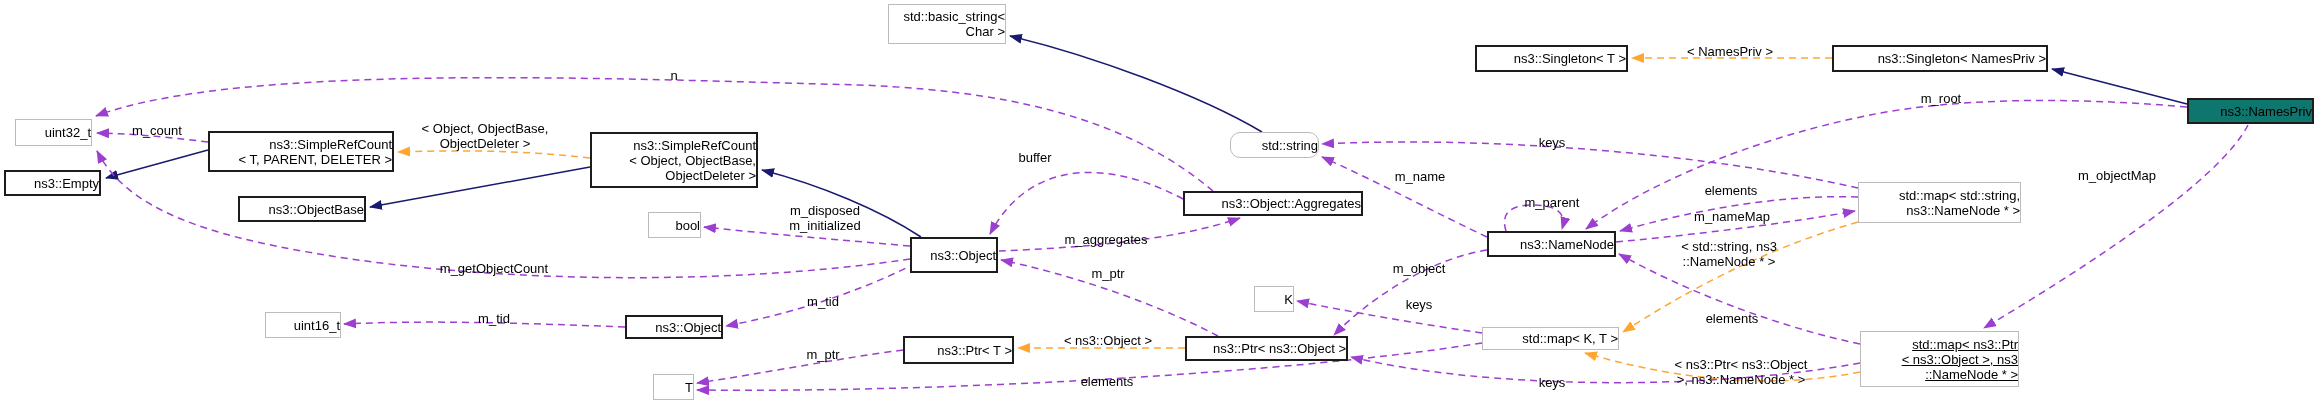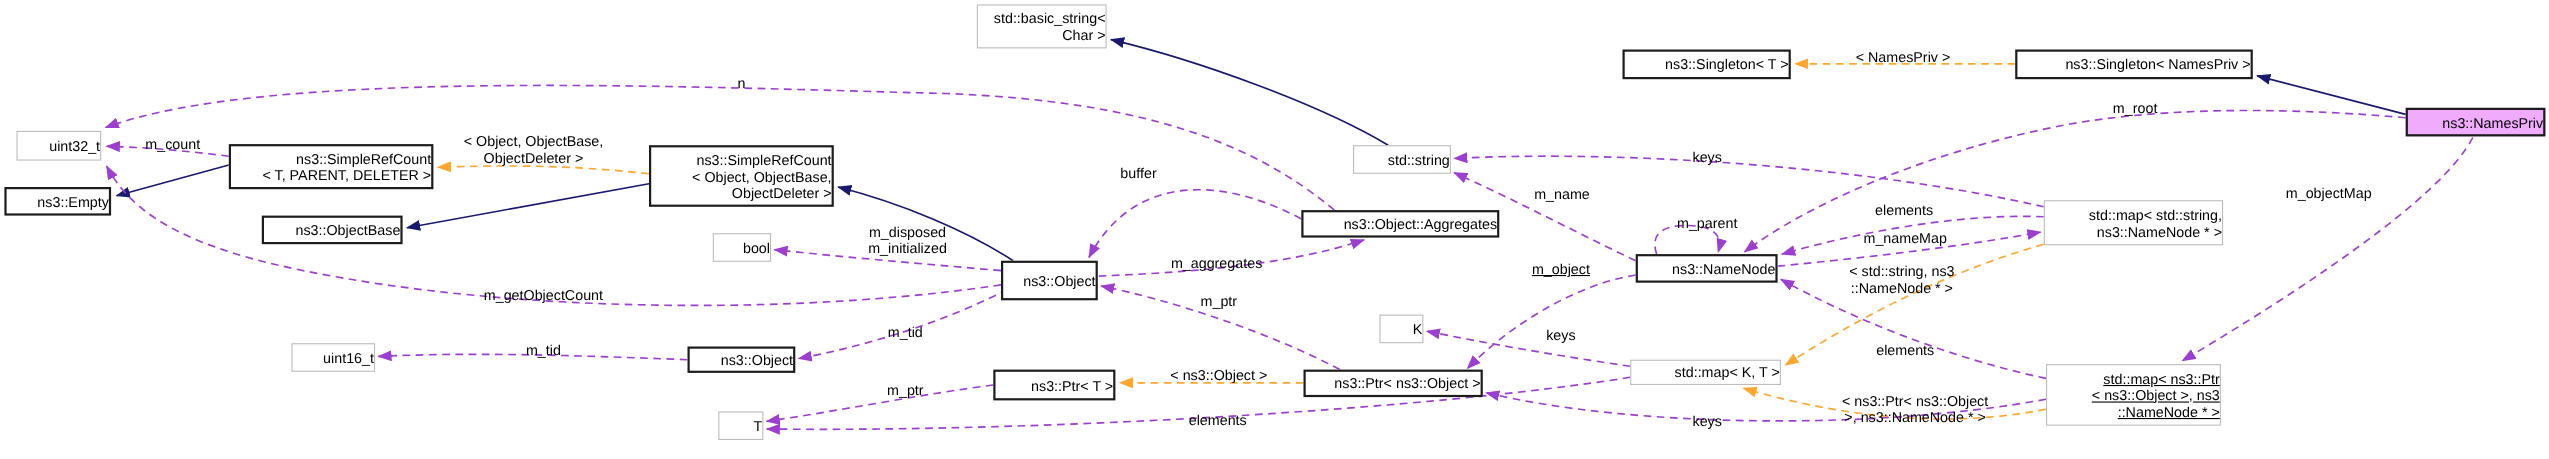--- a/index.html
+++ b/index.html
@@ -3,21 +3,21 @@
 <meta charset="utf-8">
 <style>
   html,body{margin:0;padding:0;background:#ffffff;}
   #stage{position:relative;overflow:hidden;font-family:"Liberation Sans",sans-serif;}
   #edges-svg{position:absolute;left:0;top:0;}
   .node{position:absolute;display:flex;flex-direction:column;align-items:flex-end;justify-content:center;
         box-sizing:border-box;background:#ffffff;text-align:center;
         font-size:13px;line-height:15px;color:#000;white-space:nowrap;}
   .node.class{border:2px solid #1c1c1c;}
   .node.external{border:1px solid #bcbcbc;}
-  .node.main{border:2px solid #1c1c1c;background:#f0abfc;}
+  .node.main{border:2px solid #1c1c1c;background:#0f766e;}
   .edge-label{position:absolute;transform:translateX(-50%);text-align:center;
         font-size:13px;line-height:15px;color:#000;white-space:nowrap;}
 </style>
 </head>
 <body>
 
 <div id="stage" style="width: 2317px; height: 417px; background: rgb(255, 255, 255);">
     <svg width="2317" height="417" id="edges-svg">
       <defs>
         <marker id="arrow-inheritance" orient="auto" markerUnits="userSpaceOnUse" markerWidth="15" markerHeight="12" refX="12" refY="5">
@@ -117,21 +117,21 @@
     </div>
     <div class="edge-label" style="left: 1419px; top: 297px;">
       <div>keys</div>
     </div>
     <div class="edge-label" style="left: 1420px; top: 169px;">
       <div>m_name</div>
     </div>
     <div class="edge-label" style="left: 1552px; top: 195px;">
       <div>m_parent</div>
     </div>
-    <div class="edge-label" style="left: 1419px; top: 237px; text-decoration: underline;">
+    <div class="edge-label" style="left: 1419px; top: 261px;">
       <div>m_object</div>
     </div>
     <div class="edge-label" style="left: 1732px; top: 209px;">
       <div>m_nameMap</div>
     </div>
     <div class="edge-label" style="left: 1731px; top: 183px;">
       <div>elements</div>
     </div>
     <div class="edge-label" style="left: 1552px; top: 135px;">
       <div>keys</div>
@@ -169,21 +169,21 @@
       <div>ns3::SimpleRefCount</div>
       <div>&lt; Object, ObjectBase,</div>
       <div>ObjectDeleter &gt;</div>
     </div>
     <div class="node external" style="left: 648px; top: 212px; width: 53px; height: 26px; padding-left: 22px;">
       <div>bool</div>
     </div>
     <div class="node class" style="left: 910px; top: 237px; width: 88px; height: 36px;">
       <div>ns3::Object</div>
     </div>
-    <div class="node external" style="left: 1230px; top: 132px; width: 89px; height: 26px;">
+    <div class="node external" style="left: 1230px; top: 132px; width: 89px; height: 26px; border-radius: 10px;">
       <div>std::string</div>
     </div>
     <div class="node class" style="left: 1183px; top: 191px; width: 180px; height: 25px;">
       <div>ns3::Object::Aggregates</div>
     </div>
     <div class="node class" style="left: 1487px; top: 231px; width: 129px; height: 26px;">
       <div>ns3::NameNode</div>
     </div>
     <div class="node class" style="left: 1475px; top: 45px; width: 153px; height: 27px;">
       <div>ns3::Singleton&lt; T &gt;</div>

